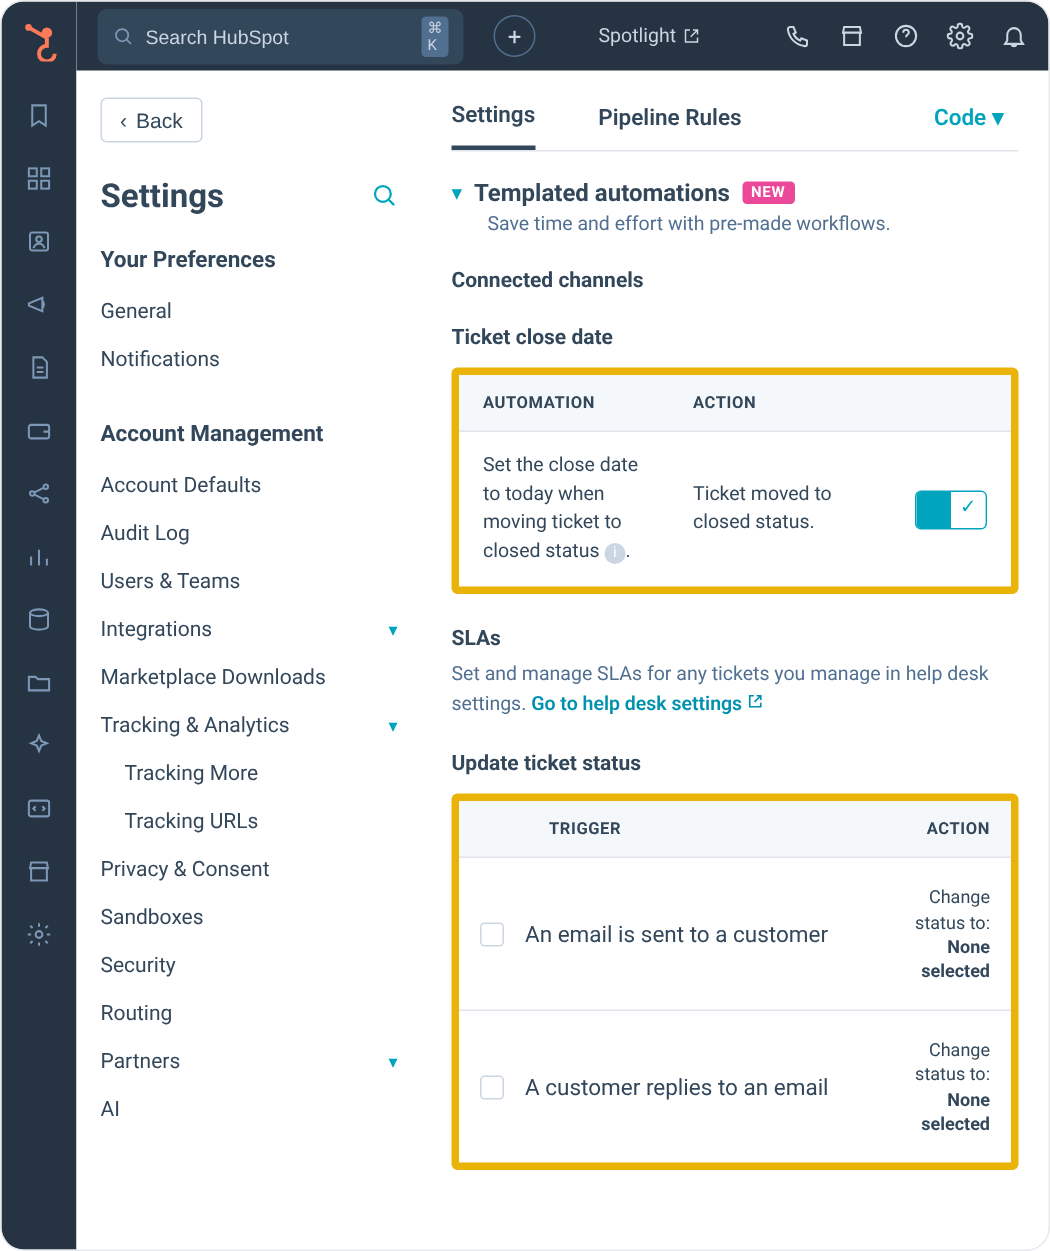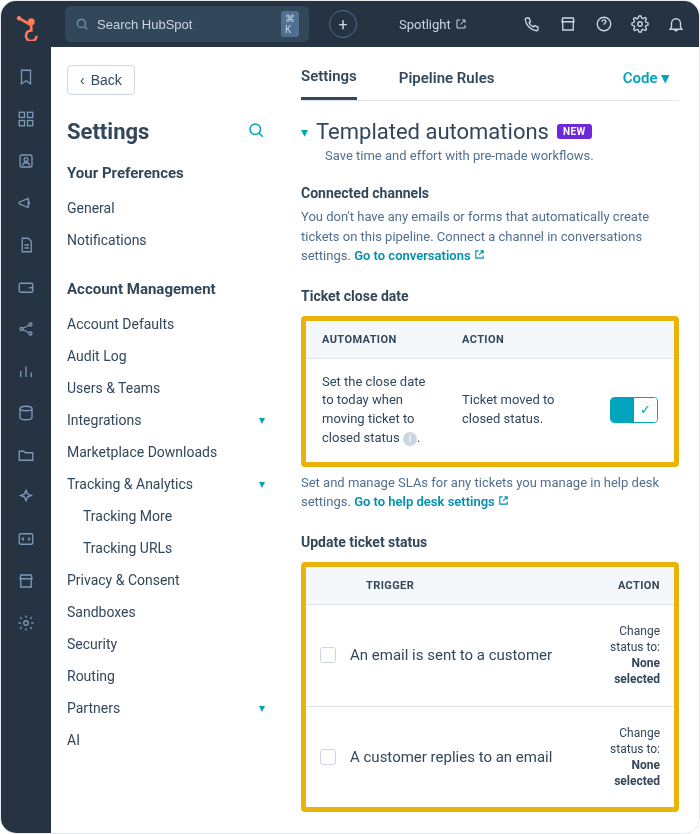--- a/index.html
+++ b/index.html
@@ -29,22 +29,22 @@
 .nav-item { display: flex; justify-content: space-between; align-items: center; font-size: 14px; color: #33475b; padding: 8px 0; cursor: pointer; }
 .nav-sub { padding-left: 16px; }
 .chev { color: #00a4bd; font-size: 12px; }
 .sec2 { margin-top: 24px; }
 .panel { flex: 1; padding: 14px 20px 0 20px; overflow-y: auto; }
 .tabs { display: flex; gap: 42px; border-bottom: 1px solid #dfe3eb; align-items: center; }
 .tab { font-size: 15px; font-weight: 600; color: #33475b; padding: 6px 0 12px; cursor: pointer; }
 .tab.active { color: #33475b; border-bottom: 3px solid #33475b; }
 .tab.more { color: #00a4bd; display:flex; align-items:center; gap:4px; margin-left:auto; margin-right:10px;}
 .accordion-h { display: flex; align-items: center; gap: 8px; margin-top: 18px; }
-.accordion-h h2 { font-size: 22px; font-weight: 400; color: #33475b; }
-.badge { background: #6d28d9; color: #fff; font-size: 10px; font-weight: 700; padding: 2px 6px; border-radius: 3px; letter-spacing: 0.5px; }
+.accordion-h h2 { font-size: 16px; font-weight: 700; color: #33475b; }
+.badge { background: #ec4899; color: #fff; font-size: 10px; font-weight: 700; padding: 2px 6px; border-radius: 3px; letter-spacing: 0.5px; }
 .subtext { font-size: 13px; color: #516f90; margin-top: 4px; margin-left: 24px; }
 .h3 { font-size: 14px; font-weight: 700; color: #33475b; margin-top: 22px; }
 .desc { font-size: 13px; color: #516f90; margin-top: 6px; line-height: 1.5; }
 .link { color: #0091ae; font-weight: 600; cursor: pointer; }
 .table { border: 5px solid #eab308; border-radius: 4px; margin-top: 12px; font-size: 13px; }
 .thead { display: flex; background: #f5f8fa; border-bottom: 1px solid #dfe3eb; }
 .th { padding: 12px 16px; font-weight: 700; color: #33475b; text-transform: uppercase; font-size: 11px; letter-spacing: 0.4px; }
 .trow { display: flex; align-items: center; }
 .td { padding: 14px 16px; color: #33475b; line-height: 1.45; }
 .col-a { flex: 0 0 140px; }
@@ -270,45 +270,40 @@
         </div>
 
         <div class="accordion-h">
           <span class="collapse-chev">▾</span>
           <h2>Templated automations</h2>
           <span class="badge">NEW</span>
         </div>
         <div class="subtext">Save time and effort with pre-made workflows.</div>
 
         <div class="h3">Connected channels</div>
-        <div class="desc">
-          <span>You don't have any emails or forms that automatically create tickets on this pipeline. Connect a channel in conversations settings. </span><span class="link"><span>Go to conversations</span> <svg width="11" height="11" viewBox="0 0 24 24" fill="none" stroke="currentColor" stroke-width="2.5">
-                <path d="M14 4h6v6M20 4l-9 9"></path>
-                <path d="M20 14v6H4V4h6"></path>
-              </svg></span>
-        </div>
 
         <div class="h3">Ticket close date</div>
         <div class="table">
           <div class="thead">
             <div class="th col-a">Automation</div>
             <div class="th col-b">Action</div>
           </div>
           <div class="trow">
             <div class="td col-a"><span>Set the close date to today when moving ticket to closed status</span> <span class="info">i</span>.</div>
             <div class="td col-b">Ticket moved to closed status.</div>
             <div class="td col-c">
                 <div class="toggle">
                   <div class="on"></div>
                   <div class="off">✓</div>
                 </div>
               </div>
           </div>
         </div>
 
+        <div class="h3">SLAs</div>
         <div class="desc">
           <span>Set and manage SLAs for any tickets you manage in help desk settings. </span><span class="link"><span>Go to help desk settings</span> <svg width="11" height="11" viewBox="0 0 24 24" fill="none" stroke="currentColor" stroke-width="2.5">
                 <path d="M14 4h6v6M20 4l-9 9"></path>
                 <path d="M20 14v6H4V4h6"></path>
               </svg></span>
         </div>
 
         <div class="h3">Update ticket status</div>
         <div class="table">
           <div class="thead">

